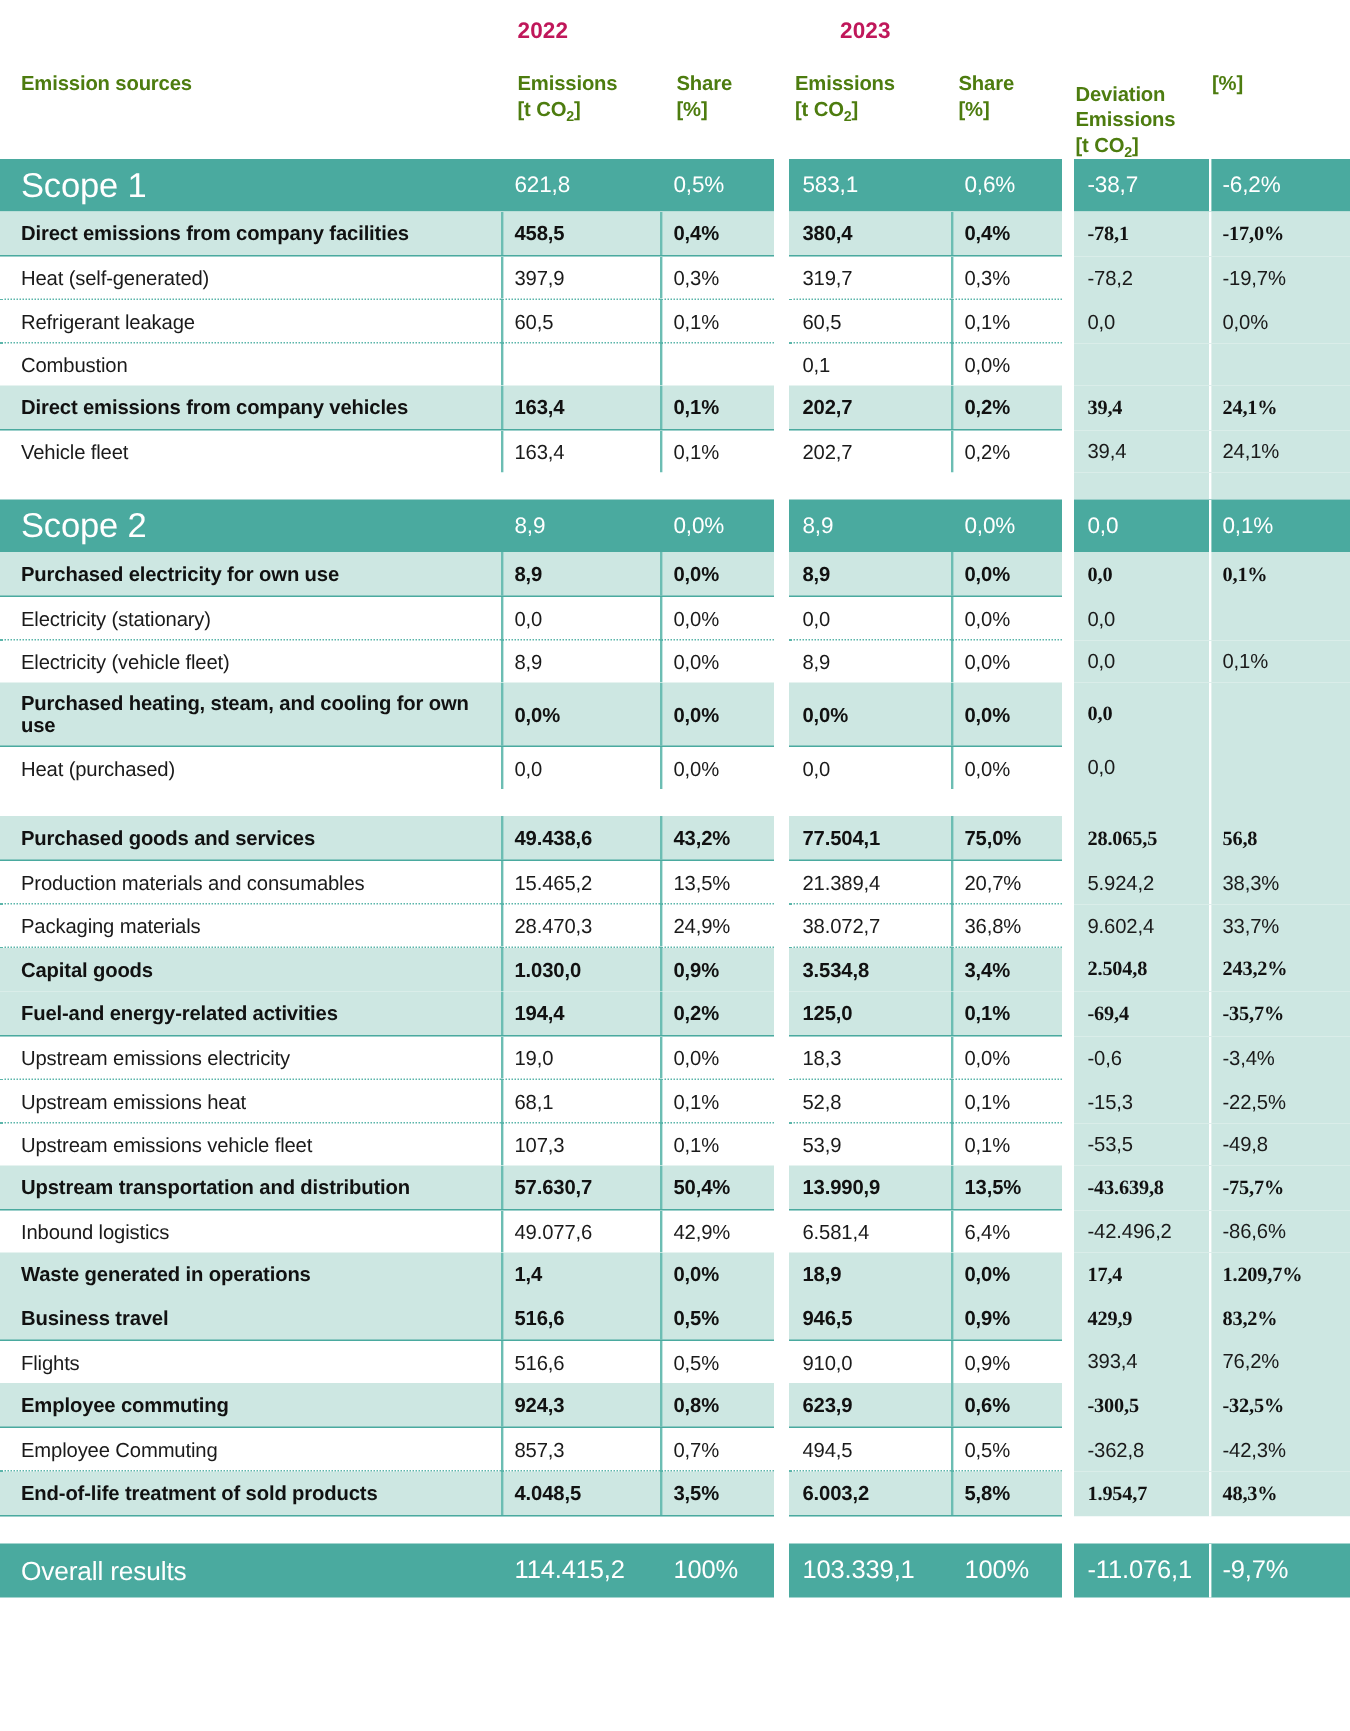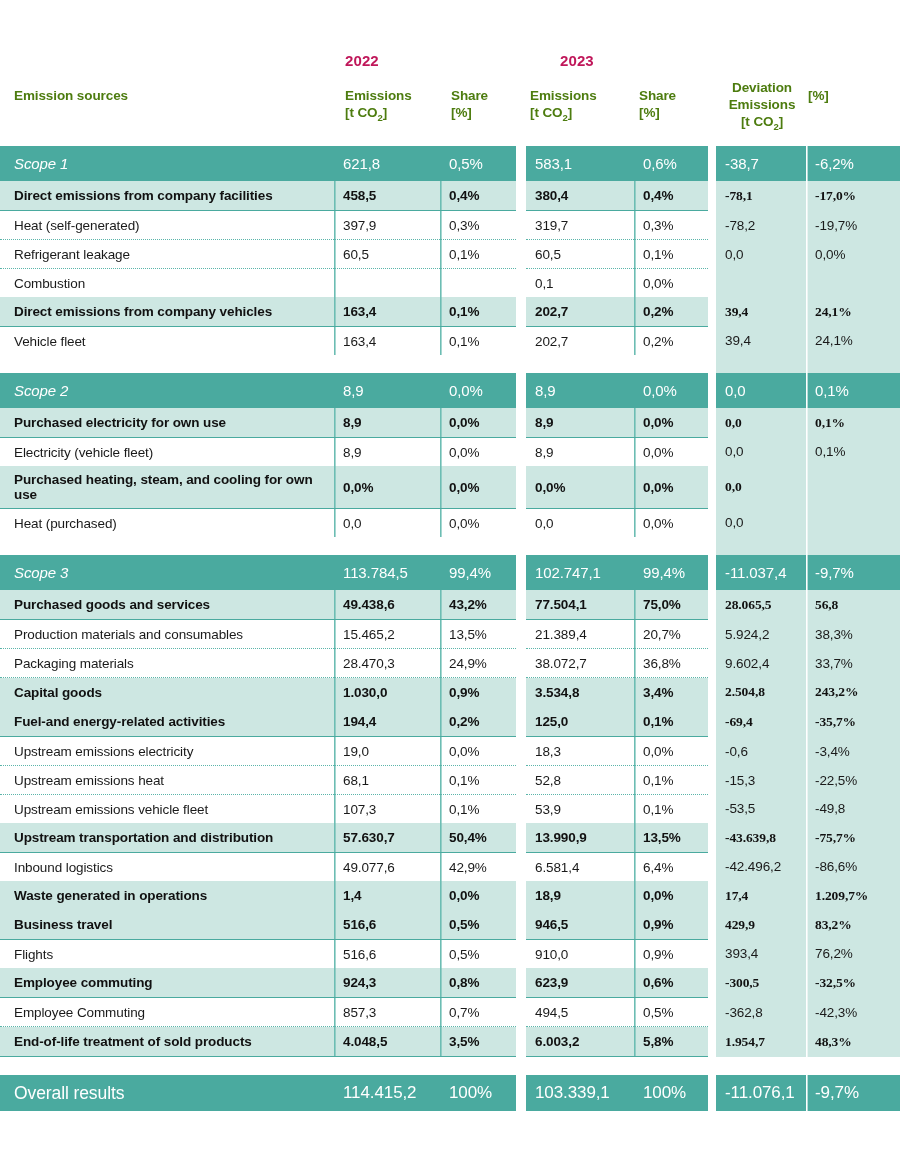--- a/index.html
+++ b/index.html
@@ -20,21 +20,20 @@
     width: 900px;
     height: 1154px;
     box-sizing: border-box;
     padding: 0;
   }
 
   
   .thead {
     position: relative;
     height: 106px;
-    margin-top: 40px;
   }
   .year-row {
     position: absolute;
     top: 12px;
     left: 0;
     right: 0;
     height: 20px;
   }
   .year {
     position: absolute;
@@ -52,21 +51,21 @@
     font-weight: bold;
     color: #4d7c0f;
     line-height: 17px;
     letter-spacing: -0.1px;
   }
   .hdr-sources   { left: 14px;  top: 47px; }
   .hdr-e2022     { left: 345px; top: 47px; width: 100px; }
   .hdr-s2022     { left: 451px; top: 47px; width: 70px; }
   .hdr-e2023     { left: 530px; top: 47px; width: 100px; }
   .hdr-s2023     { left: 639px; top: 47px; width: 70px; }
-  .hdr-dev       { left: 717px; top: 39px; width: 90px; text-align: center; }
+  .hdr-dev       { left: 717px; top: 54px; width: 90px; }
   .hdr-devpct    { left: 808px; top: 47px; width: 60px; }
   sub { font-size: 9.5px; line-height: 0; }
 
   
   table.emissions {
     border-collapse: collapse;
     border-spacing: 0;
     width: 900px;
     table-layout: fixed;
   }
@@ -93,21 +92,21 @@
   .cell-num   { padding-left: 9px !important;  padding-right: 4px !important; }
 
   
   tr.scope-row td {
     background: #4aaa9f;
     color: #ffffff;
     height: 35px;
     font-size: 15px;
     font-weight: normal;
   }
-  tr.scope-row td.cell-label { font-size: 15px; font-style: italic; }
+  tr.scope-row td.cell-label { font-size: 23px; }
   tr.scope-row td.gap,
   tr.total-row td.gap { background: #ffffff; }
 
   tr.cat-row td {
     background: #cde7e2;
     color: #111111;
     font-weight: bold;
     height: 29px;
     border-bottom: 1.6px solid #4aaa9f;
   }
@@ -314,20 +313,31 @@
           <td class="cell-label">Purchased electricity for own use</td>
           <td class="cell-num vsep">8,9</td>
           <td class="cell-num vsep">0,0%</td>
           <td class="gap"></td>
           <td class="cell-num">8,9</td>
           <td class="cell-num vsep">0,0%</td>
           <td class="gap"></td>
           <td class="cell-num dev">0,0</td>
           <td class="cell-num devp devsep">0,1%</td>
         </tr>
+        <tr class="item-row">
+          <td class="cell-label">Electricity (stationary)</td>
+          <td class="cell-num vsep">0,0</td>
+          <td class="cell-num vsep">0,0%</td>
+          <td class="gap"></td>
+          <td class="cell-num">0,0</td>
+          <td class="cell-num vsep">0,0%</td>
+          <td class="gap"></td>
+          <td class="cell-num dev">0,0</td>
+          <td class="cell-num devp devsep"></td>
+        </tr>
         <tr class="item-row last-item">
           <td class="cell-label">Electricity (vehicle fleet)</td>
           <td class="cell-num vsep">8,9</td>
           <td class="cell-num vsep">0,0%</td>
           <td class="gap"></td>
           <td class="cell-num">8,9</td>
           <td class="cell-num vsep">0,0%</td>
           <td class="gap"></td>
           <td class="cell-num dev">0,0</td>
           <td class="cell-num devp devsep">0,1%</td>
@@ -357,31 +367,20 @@
         <tr class="spacer">
           <td></td>
           <td></td>
           <td></td>
           <td class="gap"></td>
           <td></td>
           <td></td>
           <td class="gap"></td>
           <td class="dev"></td>
           <td class="devp devsep"></td>
-        </tr>
-        <tr class="scope-row">
-          <td class="cell-label">Scope 3</td>
-          <td class="cell-num vsep">113.784,5</td>
-          <td class="cell-num vsep">99,4%</td>
-          <td class="gap"></td>
-          <td class="cell-num">102.747,1</td>
-          <td class="cell-num vsep">99,4%</td>
-          <td class="gap"></td>
-          <td class="cell-num dev">-11.037,4</td>
-          <td class="cell-num devp devsep">-9,7%</td>
         </tr>
         <tr class="cat-row">
           <td class="cell-label">Purchased goods and services</td>
           <td class="cell-num vsep">49.438,6</td>
           <td class="cell-num vsep">43,2%</td>
           <td class="gap"></td>
           <td class="cell-num">77.504,1</td>
           <td class="cell-num vsep">75,0%</td>
           <td class="gap"></td>
           <td class="cell-num dev">28.065,5</td>

